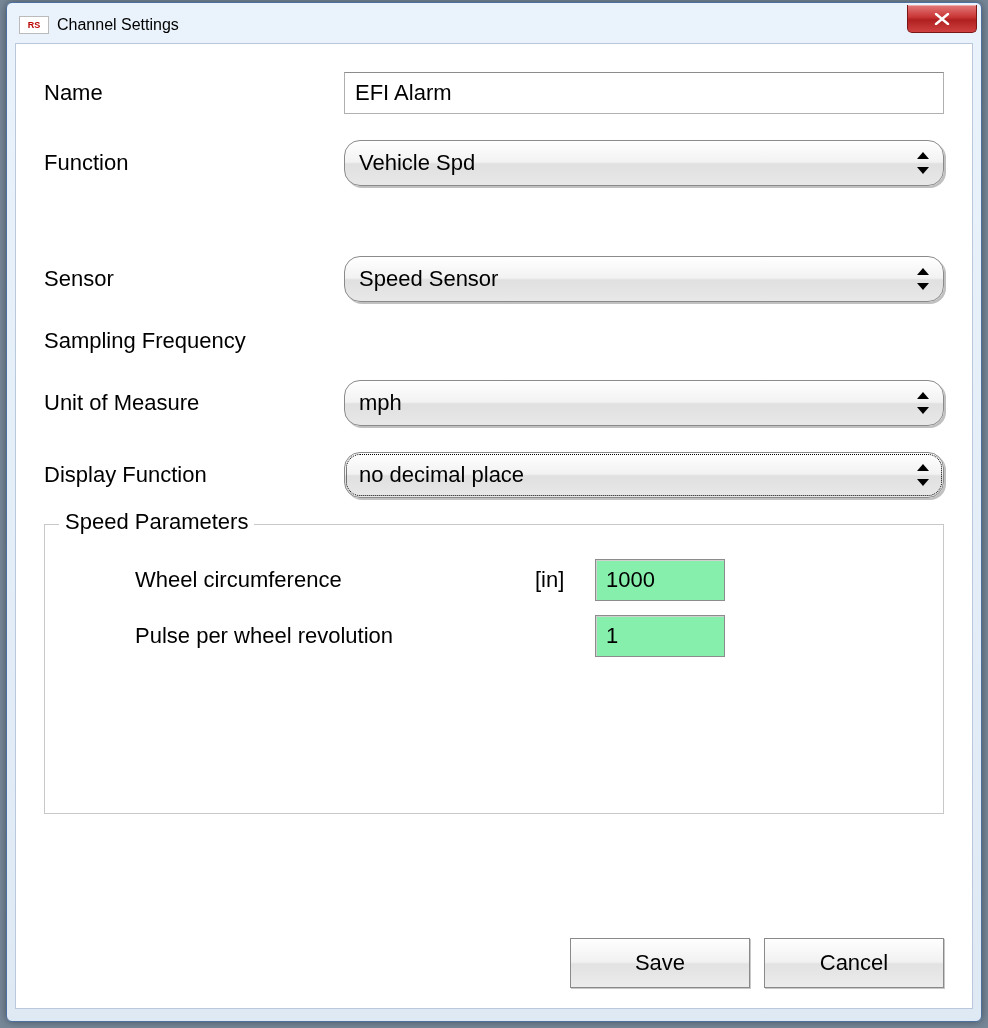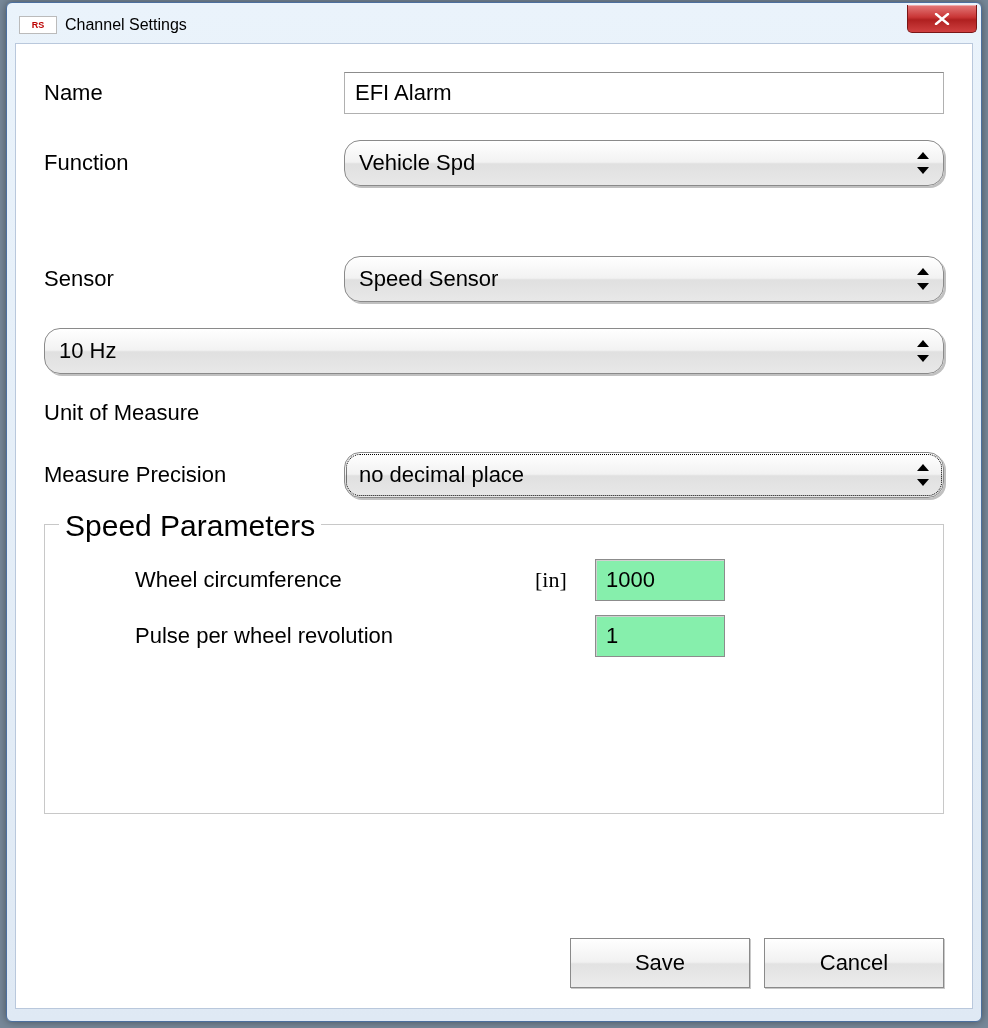--- a/index.html
+++ b/index.html
@@ -22,21 +22,21 @@
     padding: 8px;
   }
   .titlebar {
     display: flex;
     align-items: center;
     height: 32px;
     padding: 0 4px 4px 4px;
     position: relative;
   }
   .app-icon {
-    width: 38px; height: 18px;
+    width: 30px; height: 18px;
     background: #fff;
     border: 1px solid #bbb;
     margin-right: 8px;
     font-size: 9px;
     font-weight: bold;
     color: #b00;
     display:flex;align-items:center;justify-content:center;
   }
   .title-text {
     font-size: 16px;
@@ -118,32 +118,32 @@
     margin-top: 10px;
     padding: 20px 20px 30px 20px;
     position: relative;
     height: 290px;
   }
   .group-title {
     position: absolute;
     top: -16px; left: 14px;
     background: #fff;
     padding: 0 6px;
-    font-size: 30px;
+    font-size: 22px;
     color:#000;
   }
   .grow {
     display: flex;
     align-items:center;
     font-size: 22px;
     color:#000;
     margin: 14px 0;
   }
   .grow .glabel { width: 470px; padding-left: 70px; }
-  .grow .unit { width: 60px; font-family: Liberation Serif, serif; }
+  .grow .unit { width: 60px; }
   .numfield {
     width: 130px;
     height: 42px;
     border: 1px solid #8c8c8c;
     box-shadow: inset 1px 1px 0 #d0d0d0;
     padding: 0 10px;
     font-size: 22px;
     background:#86efac;
   }
 
@@ -203,35 +203,36 @@
       <div class="combo">
         <span>Speed Sensor</span>
         <span class="spin">
             <span class="tri up"></span>
             <span class="tri dn"></span>
           </span>
       </div>
     </div>
 
     <div class="row">
+      <div class="lbl">Sampling Frequency</div>
+    </div>
+
+    <div class="row">
+      <div class="lbl">Unit of Measure</div>
       <div class="combo">
-        <span>10 Hz</span>
-        <span class="spin">
-            <span class="tri up"></span>
-            <span class="tri dn"></span>
-          </span>
-      </div>
-    </div>
-
-    <div class="row">
-      <div class="lbl">Unit of Measure</div>
-    </div>
-
-    <div class="row">
-      <div class="lbl">Measure Precision</div>
+        <span>mph</span>
+        <span class="spin">
+            <span class="tri up"></span>
+            <span class="tri dn"></span>
+          </span>
+      </div>
+    </div>
+
+    <div class="row">
+      <div class="lbl">Display Function</div>
       <div class="combo focus">
         <span>no decimal place</span>
         <span class="spin">
             <span class="tri up"></span>
             <span class="tri dn"></span>
           </span>
       </div>
     </div>
 
     <div class="group">

